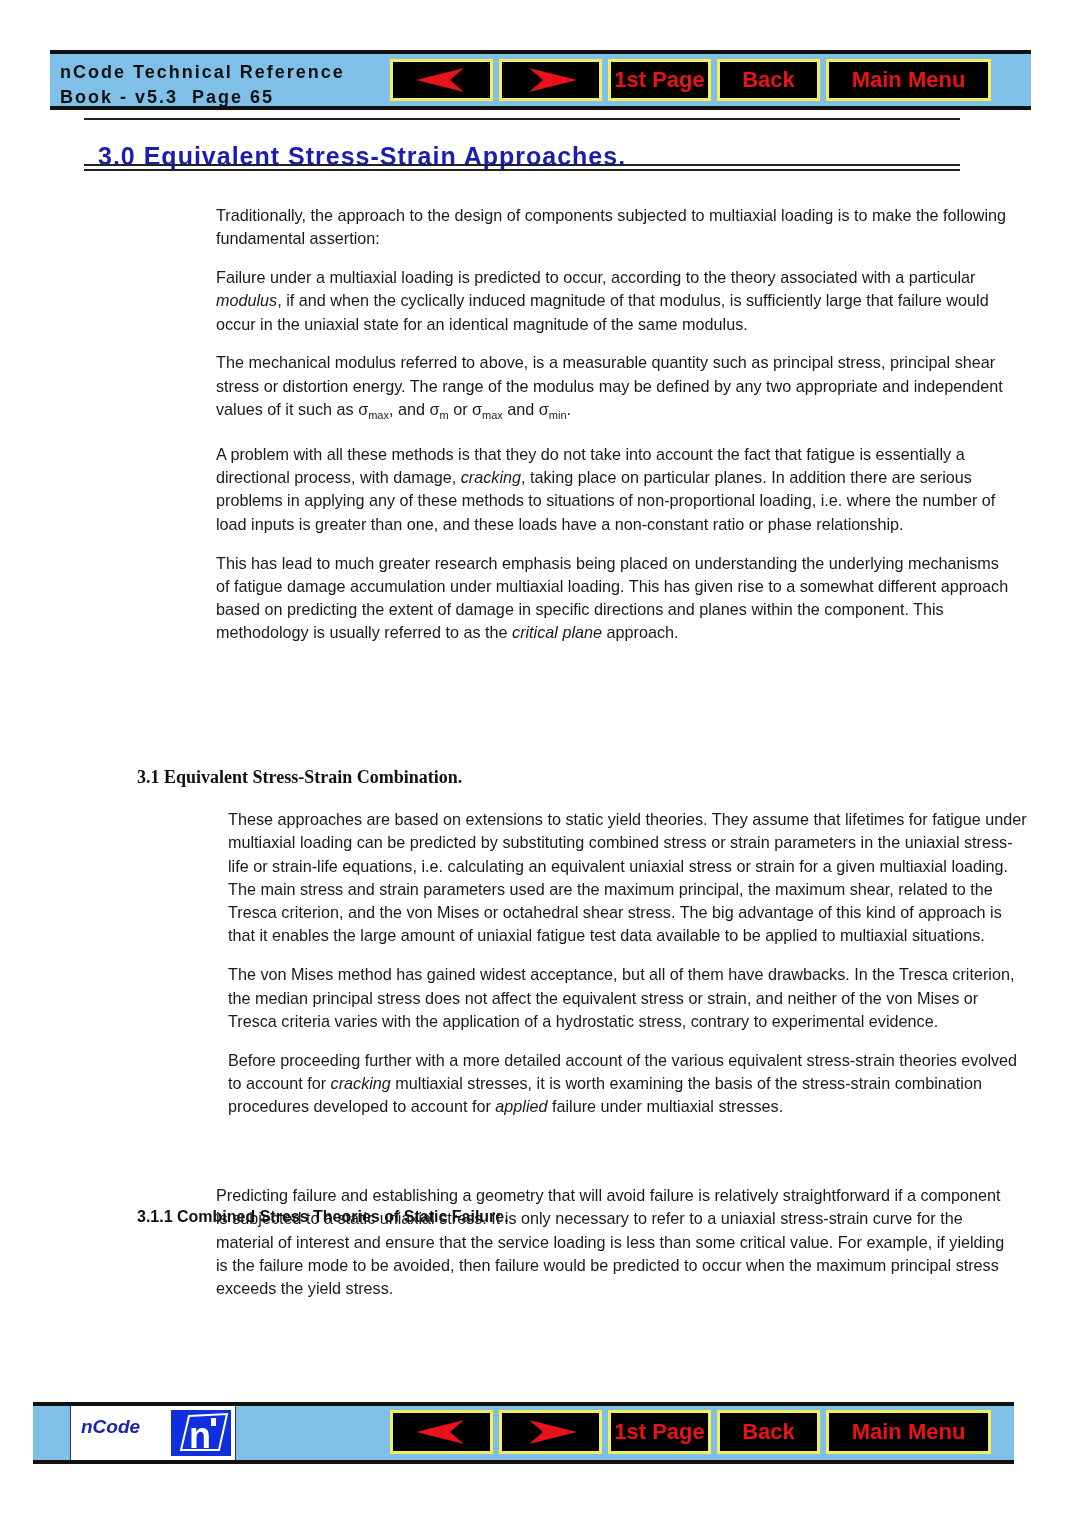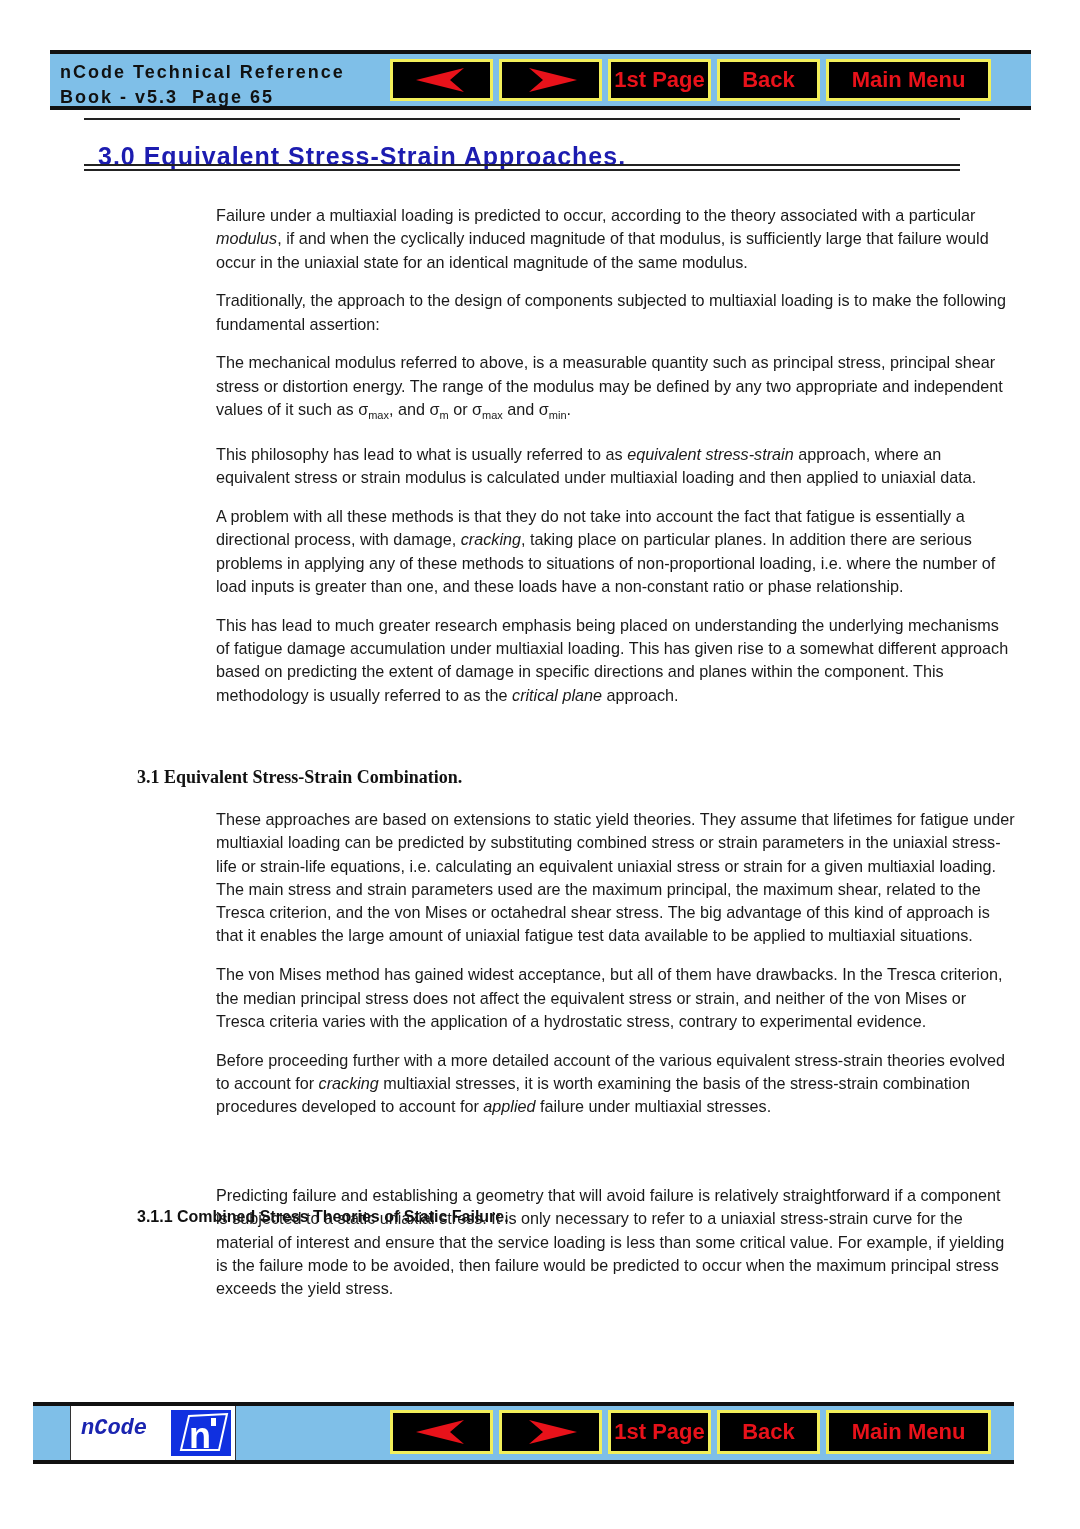--- a/index.html
+++ b/index.html
@@ -16,22 +16,22 @@
                 letter-spacing:2px; color:#111; line-height:25px; white-space:pre; }
 
   .navbtn { position:absolute; background:#000; border:3px solid #f2ef5a; box-sizing:border-box;
             display:flex; align-items:center; justify-content:center;
             color:#e8121a; font-weight:bold; font-size:22px; cursor:pointer;text-align:right; }
   .navbtn svg { display:block; }
 
   
   .logo { position:absolute; left:37px; top:0; width:166px; height:54px; background:#fff;
           border-left:1px solid #333; border-right:1px solid #333; box-sizing:border-box; }
-  .logo-text { position:absolute; left:10px; top:10px; font-family:Liberation Mono, monospace;
-               font-style:italic; font-weight:bold; font-size:22px; color:#1a24b0; }
+  .logo-text { position:absolute; left:10px; top:10px; font-family:Liberation Sans, sans-serif;
+               font-style:italic; font-weight:bold; font-size:19px; color:#1a24b0; }
   .logo-mark { position:absolute; left:100px; top:4px; width:60px; height:46px; background:#1030e0; }
 
   
   .rule { position:absolute; left:84px; width:876px; background:#222; height:2px; }
   h1.main { position:absolute; left:86px; top:130px; margin:12px; font-size:25px; font-weight:bold;
             color:#1c1cb0; letter-spacing:1px; }
 
   .content { position:absolute; left:216px; top:204px; width:800px; font-size:16.2px; line-height:23.3px; }
   .content p { margin:0 0 15.5px 0; }
   .content i { font-style:italic; }
@@ -61,31 +61,30 @@
   <div class="navbtn" style="left:667px;top:5px;width:103px;height:42px;">Back</div>
   <div class="navbtn" style="left:776px;top:5px;width:165px;height:42px;">Main Menu</div>
 </div>
 
 <div class="rule" style="top:118px;"></div>
 <h1 class="main">3.0 Equivalent Stress-Strain Approaches.</h1>
 <div class="rule" style="top:164px;"></div>
 <div class="rule" style="top:169px;"></div>
 
 <div class="content">
+  <p>Traditionally, the approach to the design of components subjected to multiaxial loading is to make the following fundamental assertion:</p>
   <p><span>Failure under a multiaxial loading is predicted to occur, according to the theory associated with a particular </span><i>modulus</i><span>, if and when the cyclically induced magnitude of that modulus, is sufficiently large that failure would occur in the uniaxial state for an identical magnitude of the same modulus.</span></p>
-  <p>Traditionally, the approach to the design of components subjected to multiaxial loading is to make the following fundamental assertion:</p>
   <p><span>The mechanical modulus referred to above, is a measurable quantity such as principal stress, principal shear stress or distortion energy. The range of the modulus may be defined by any two appropriate and independent values of it such as </span><span>σ</span><span class="sub">max</span><span>, and </span><span>σ</span><span class="sub">m</span><span> or </span><span>σ</span><span class="sub">max</span><span> and </span><span>σ</span><span class="sub">min</span><span>.</span></p>
-  <p><span>This philosophy has lead to what is usually referred to as </span><i>equivalent stress-strain</i><span> approach, where an equivalent stress or strain modulus is calculated under multiaxial loading and then applied to uniaxial data.</span></p>
   <p><span>A problem with all these methods is that they do not take into account the fact that fatigue is essentially a directional process, with damage, </span><i>cracking</i><span>, taking place on particular planes. In addition there are serious problems in applying any of these methods to situations of non-proportional loading, i.e. where the number of load inputs is greater than one, and these loads have a non-constant ratio or phase relationship.</span></p>
   <p><span>This has lead to much greater research emphasis being placed on understanding the underlying mechanisms of fatigue damage accumulation under multiaxial loading. This has given rise to a somewhat different approach based on predicting the extent of damage in specific directions and planes within the component. This methodology is usually referred to as the </span><i>critical plane</i><span> approach.</span></p>
 </div>
 
 <div class="h2" style="top:767px;font-family:Liberation Serif, serif;">3.1 Equivalent Stress-Strain Combination.</div>
 
-<div class="content" style="top:808px;">
+<div class="content" style="top:808px;margin-left:12px;">
   <p>These approaches are based on extensions to static yield theories. They assume that lifetimes for fatigue under multiaxial loading can be predicted by substituting combined stress or strain parameters in the uniaxial stress-life or strain-life equations, i.e. calculating an equivalent uniaxial stress or strain for a given multiaxial loading. The main stress and strain parameters used are the maximum principal, the maximum shear, related to the Tresca criterion, and the von Mises or octahedral shear stress. The big advantage of this kind of approach is that it enables the large amount of uniaxial fatigue test data available to be applied to multiaxial situations.</p>
   <p>The von Mises method has gained widest acceptance, but all of them have drawbacks. In the Tresca criterion, the median principal stress does not affect the equivalent stress or strain, and neither of the von Mises or Tresca criteria varies with the application of a hydrostatic stress, contrary to experimental evidence.</p>
   <p><span>Before proceeding further with a more detailed account of the various equivalent stress-strain theories evolved to account for </span><i>cracking</i><span> multiaxial stresses, it is worth examining the basis of the stress-strain combination procedures developed to account for </span><i>applied</i><span> failure under multiaxial stresses.</span></p>
 </div>
 
 <div class="h3" style="top:1208px;">3.1.1 Combined Stress Theories of Static Failure.</div>
 
 <div class="content" style="top:1184px;">
   <p>Predicting failure and establishing a geometry that will avoid failure is relatively straightforward if a component is subjected to a static uniaxial stress. It is only necessary to refer to a uniaxial stress-strain curve for the material of interest and ensure that the service loading is less than some critical value. For example, if yielding is the failure mode to be avoided, then failure would be predicted to occur when the maximum principal stress exceeds the yield stress.</p>
 </div>

